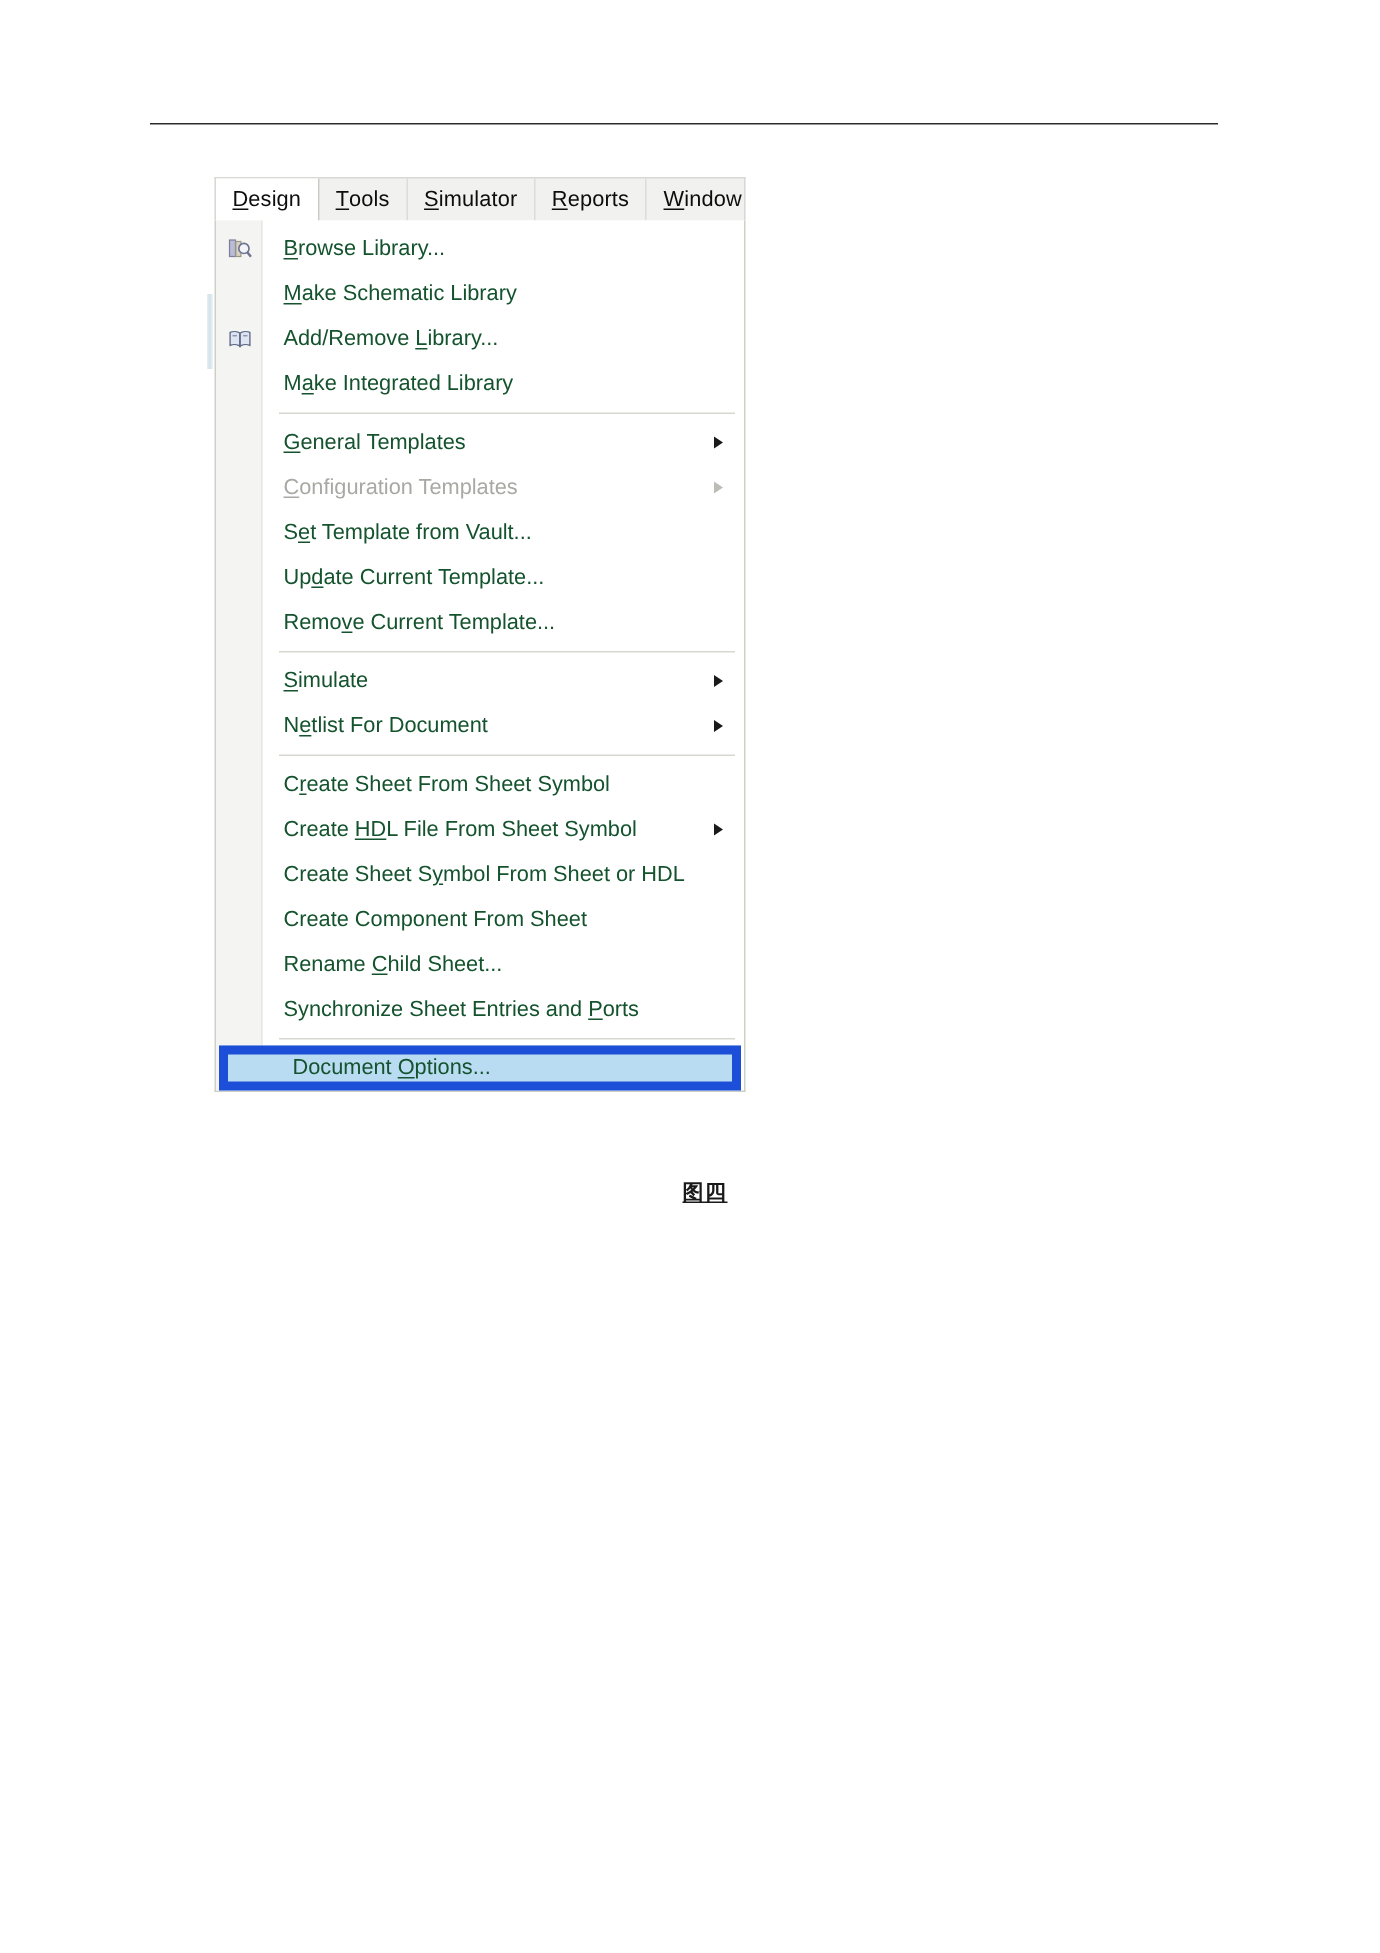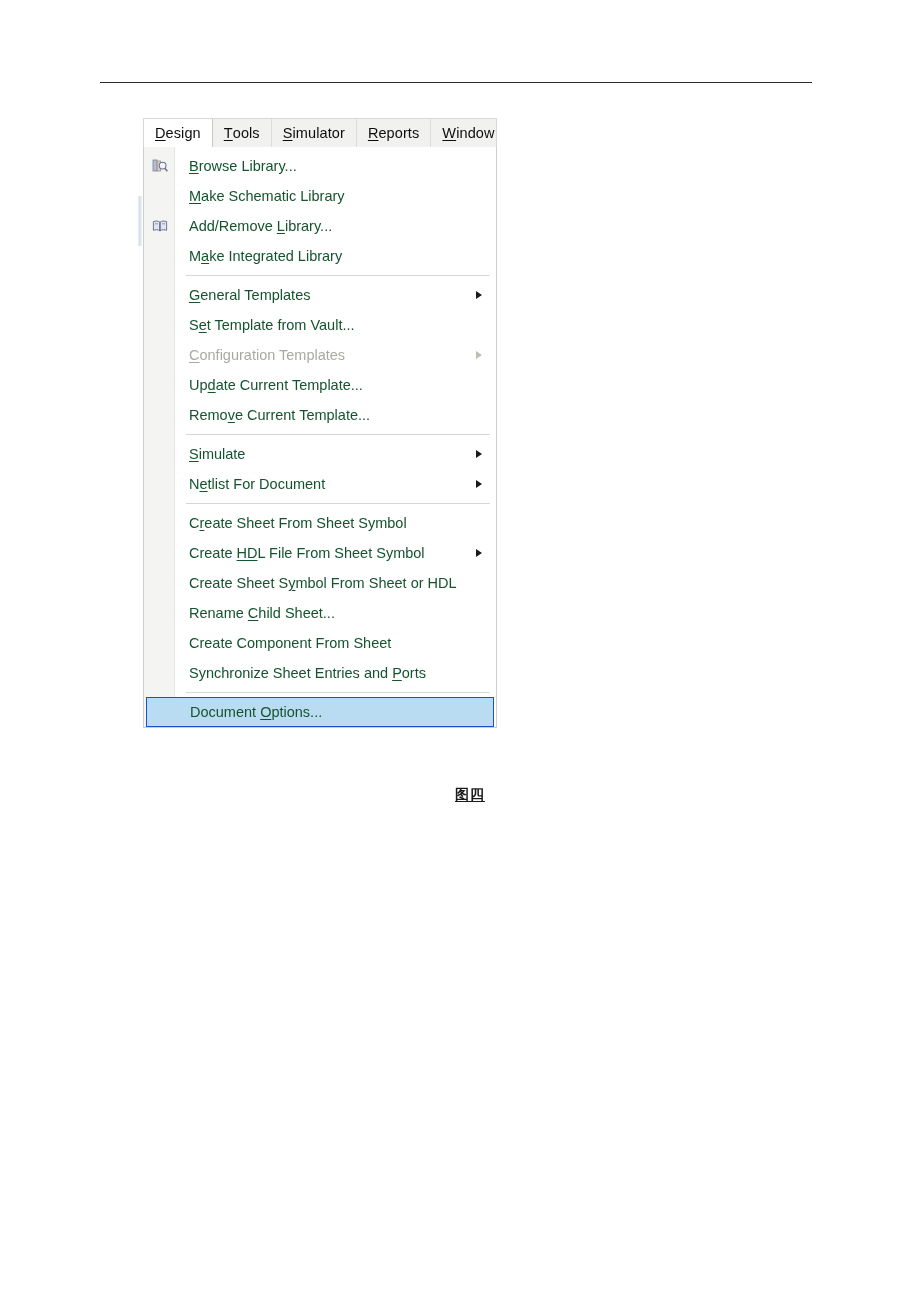--- a/index.html
+++ b/index.html
@@ -110,21 +110,21 @@
     color: #14532d;
     padding-left: 45px;
     padding-right: 14px;
     white-space: nowrap;
     z-index: 2;
   }
   .menu-item.disabled { color: #a9a9a4; }
 
   .menu-item.highlight {
     background: #b9dcf2;
-    border: 1px solid #1d4ed8;
+    border: 6px solid #1d4ed8;
     margin: 0 2px;
     padding-left: 43px;
   }
 
   .item-icon {
     position: absolute;
     left: 7px;
     top: 50%;
     transform: translateY(-50%);
     width: 18px;
@@ -217,28 +217,28 @@
             <span>Add/Remove <span class="mnemonic">L</span>ibrary...</span>
           </div>
           <div class="menu-item">
             <span>M<span class="mnemonic">a</span>ke Integrated Library</span>
           </div>
           <div class="separator"></div>
           <div class="menu-item">
             <span><span class="mnemonic">G</span>eneral Templates</span>
             <span class="submenu-arrow"></span>
           </div>
-          <div class="menu-item">
-            <span>S<span class="mnemonic">e</span>t Template from Vault...</span>
-          </div>
           <div class="menu-item disabled">
             <span><span class="mnemonic">C</span>onfiguration Templates</span>
             <span class="submenu-arrow"></span>
           </div>
           <div class="menu-item">
+            <span>S<span class="mnemonic">e</span>t Template from Vault...</span>
+          </div>
+          <div class="menu-item">
             <span>Up<span class="mnemonic">d</span>ate Current Template...</span>
           </div>
           <div class="menu-item">
             <span>Remo<span class="mnemonic">v</span>e Current Template...</span>
           </div>
           <div class="separator"></div>
           <div class="menu-item">
             <span><span class="mnemonic">S</span>imulate</span>
             <span class="submenu-arrow"></span>
           </div>
@@ -251,24 +251,24 @@
             <span>C<span class="mnemonic">r</span>eate Sheet From Sheet Symbol</span>
           </div>
           <div class="menu-item">
             <span>Create <span class="mnemonic">HD</span>L File From Sheet Symbol</span>
             <span class="submenu-arrow"></span>
           </div>
           <div class="menu-item">
             <span>Create Sheet S<span class="mnemonic">y</span>mbol From Sheet or HDL</span>
           </div>
           <div class="menu-item">
+            <span>Create Component From Sheet</span>
+          </div>
+          <div class="menu-item">
             <span>Rename <span class="mnemonic">C</span>hild Sheet...</span>
-          </div>
-          <div class="menu-item">
-            <span>Create Component From Sheet</span>
           </div>
           <div class="menu-item">
             <span>Synchronize Sheet Entries and <span class="mnemonic">P</span>orts</span>
           </div>
           <div class="separator"></div>
           <div class="menu-item highlight">
             <span>Document <span class="mnemonic">O</span>ptions...</span>
           </div>
         </div>
     </div>

